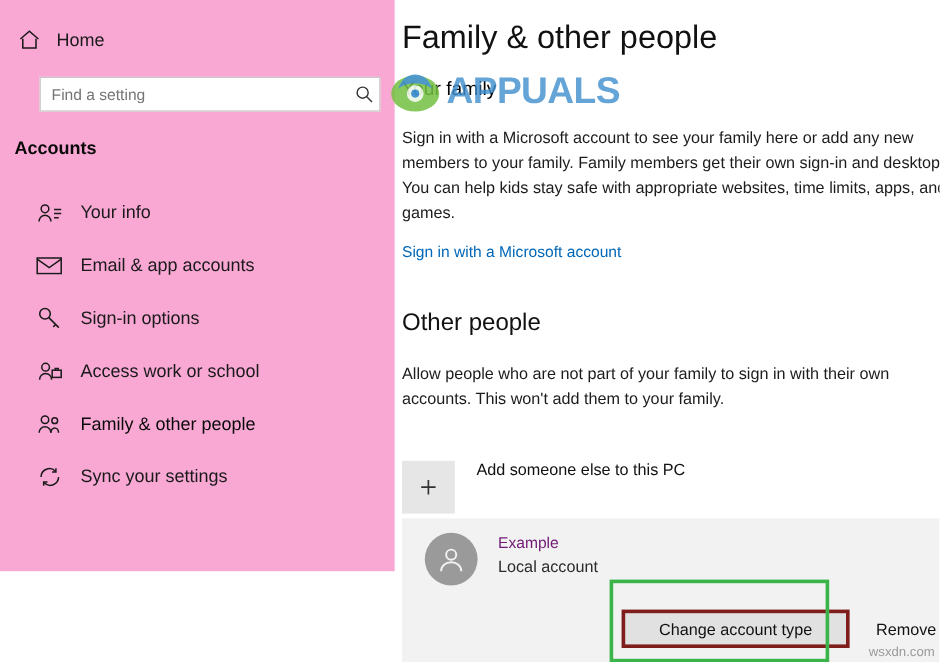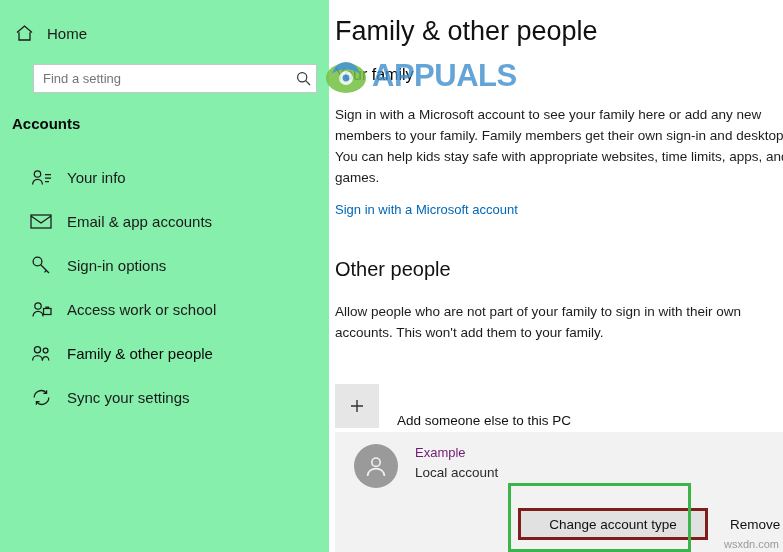--- a/index.html
+++ b/index.html
@@ -6,22 +6,22 @@
   body{
     width:783px;height:552px;
     background:#ffffff;
     font-family:"Liberation Sans",sans-serif;
     color:#111;
     overflow:hidden;
     position:relative;
   }
   
   #left-pane{
-    position:absolute;left:0;top:0;width:329px;height:552px;
-    background:#86efac;
+    position:absolute;left:0;top:0;width:329px;height:476px;
+    background:#f9a8d4;
   }
   #home-row{
     position:absolute;left:0;top:16px;height:34px;width:329px;
     display:flex;align-items:center;padding-left:13px;box-sizing:border-box;
   }
   #home-row .hicon{
     width:22px;height:22px;display:flex;align-items:center;justify-content:center;
     margin-right:12px;color:#1a1a1a;
   }
   #home-row .hlabel{font-size:15px;color:#1a1a1a;}
@@ -70,21 +70,21 @@
   #signin-link{
     position:absolute;left:6px;top:202px;font-size:13px;color:#0067b8;cursor:pointer;
   }
   #other-people-h{
     position:absolute;left:6px;top:258px;font-size:20px;color:#111;
   }
   #other-desc{
     position:absolute;left:6px;top:301px;width:460px;font-size:13.5px;line-height:21px;color:#1c1c1c;
   }
   #add-row{
-    position:absolute;left:6px;top:384px;height:44px;display:flex;align-items:flex-end;
+    position:absolute;left:6px;top:384px;height:44px;display:flex;align-items:flex-start;
   }
   #add-row .plusbox{
     width:44px;height:44px;background:#e6e6e6;display:flex;align-items:center;justify-content:center;
     color:#333;font-size:21px;line-height:1;
   }
   #add-row .addlabel{margin-left:18px;font-size:13.5px;color:#111;}
   #account-card{
     position:absolute;left:6px;top:432px;width:448px;height:120px;background:#f2f2f2;
   }
   #account-card .avatar{

